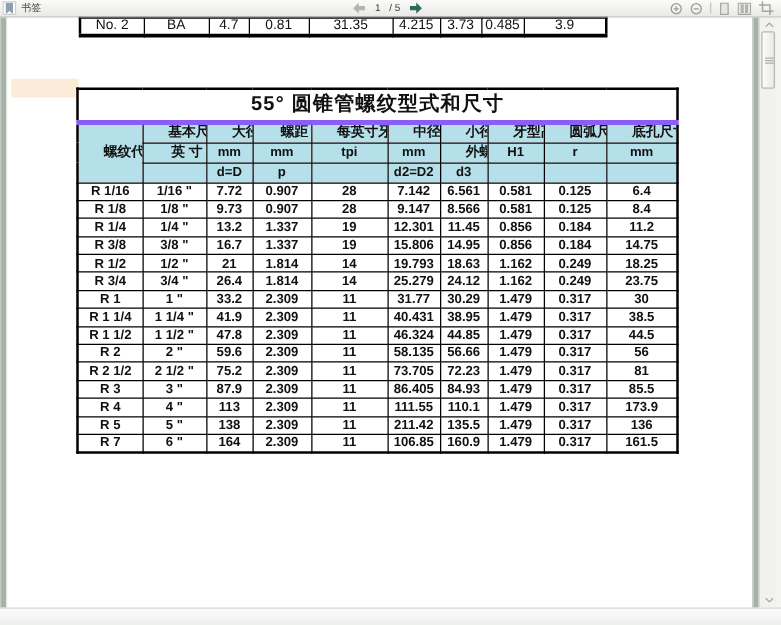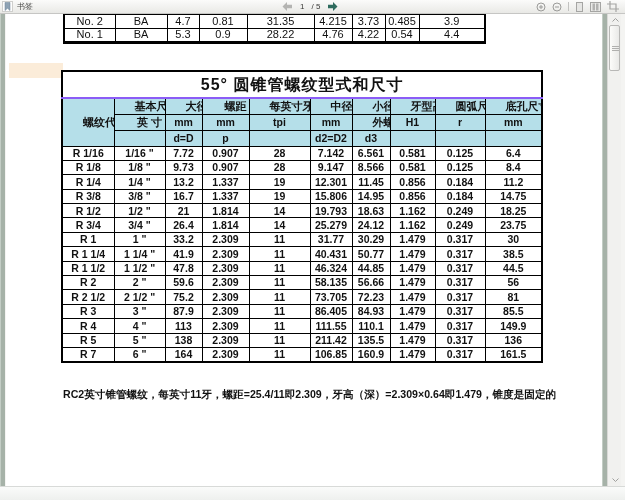--- a/index.html
+++ b/index.html
@@ -43,21 +43,21 @@
   
   table { border-collapse:collapse; table-layout:fixed; }
   td { text-align:center; vertical-align:middle; color:#111; overflow:hidden; white-space:nowrap; }
 
   .top-table { position:absolute; left:57px; top:-1px; width:421px;
     border:2px solid #000; border-bottom:3px solid #000; }
   .top-table td { border:1px solid #000; font-size:11px; font-weight:400; height:14px; line-height:1; }
 
   .main-table { position:absolute; left:55px; top:56px; width:480px; border:2px solid #000; }
   .main-table td { border:1px solid #000; font-size:10.5px; line-height:1; }
-  .main-table .title-cell { font-size:16px; font-weight:700; height:27px; letter-spacing:1px; border-bottom:2px solid #8b5cf6; }
+  .main-table .title-cell { font-size:16px; font-weight:700; height:27px; letter-spacing:1px; border-bottom:4px solid #8b5cf6; }
   .main-table .hdr td { background:#b5dfe9; font-weight:700; height:16px; }
   .main-table .hdr .cjk { font-size:11px;padding-left:20px; }
   .main-table tbody.data td { font-weight:600; height:14.4px; background:#fff; }
 
   .note { position:absolute; left:57px; top:374px; width:535px; font-size:10.6px; font-weight:700;
     color:#111; line-height:13.5px; }
   .note div { white-space:nowrap; }
 
   .highlight-mark { position:absolute; left:3px; top:49px; width:54px; height:15px;
     background:#f8dcba; opacity:.55; }
@@ -146,31 +146,20 @@
             <tr>
               <td>No. 2</td>
               <td>BA</td>
               <td>4.7</td>
               <td>0.81</td>
               <td>31.35</td>
               <td>4.215</td>
               <td>3.73</td>
               <td>0.485</td>
               <td>3.9</td>
-            </tr>
-            <tr>
-              <td>No. 1</td>
-              <td>BA</td>
-              <td>5.3</td>
-              <td>0.9</td>
-              <td>28.22</td>
-              <td>4.76</td>
-              <td>4.22</td>
-              <td>0.54</td>
-              <td>4.4</td>
             </tr>
           </tbody>
       </table>
 
       <table class="main-table">
         <colgroup>
           <col style="width:52px">
             <col style="width:51px">
             <col style="width:37px">
           <col style="width:47px">
@@ -307,21 +296,21 @@
               <td>0.317</td>
               <td>30</td>
             </tr>
             <tr>
               <td>R 1 1/4</td>
               <td>1 1/4 "</td>
               <td>41.9</td>
               <td>2.309</td>
               <td>11</td>
               <td>40.431</td>
-              <td>50.77</td>
+              <td>38.95</td>
               <td>1.479</td>
               <td>0.317</td>
               <td>38.5</td>
             </tr>
             <tr>
               <td>R 1 1/2</td>
               <td>1 1/2 "</td>
               <td>47.8</td>
               <td>2.309</td>
               <td>11</td>
@@ -370,21 +359,21 @@
             <tr>
               <td>R 4</td>
               <td>4 "</td>
               <td>113</td>
               <td>2.309</td>
               <td>11</td>
               <td>111.55</td>
               <td>110.1</td>
               <td>1.479</td>
               <td>0.317</td>
-              <td>149.9</td>
+              <td>173.9</td>
             </tr>
             <tr>
               <td>R 5</td>
               <td>5 "</td>
               <td>138</td>
               <td>2.309</td>
               <td>11</td>
               <td>211.42</td>
               <td>135.5</td>
               <td>1.479</td>
@@ -400,21 +389,20 @@
               <td>106.85</td>
               <td>160.9</td>
               <td>1.479</td>
               <td>0.317</td>
               <td>161.5</td>
             </tr>
           </tbody>
       </table>
 
       <div class="note">
-        <div>RC2英寸锥管螺纹，每英寸11牙，螺距=25.4/11即2.309，牙高（深）=2.309×0.64即1.479，锥度是固定的</div>
       </div>
     </div>
 
     <div class="strip right"></div>
 
     <div class="scrollbar">
       <div class="sb-btn sb-up">
         <svg width="7" height="4" viewBox="0 0 7 4">
           <polyline points="0.5,3.5 3.5,0.5 6.5,3.5" fill="none" stroke="#a0a09e" stroke-width="1"></polyline>
         </svg>

